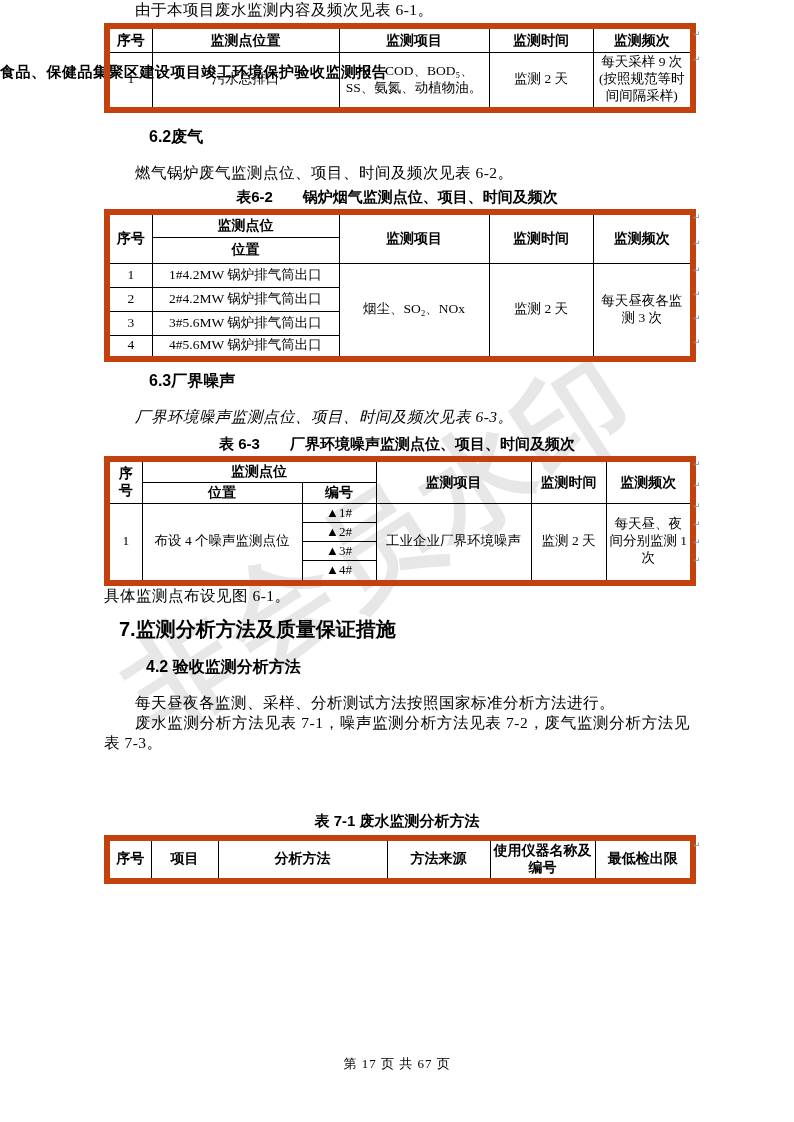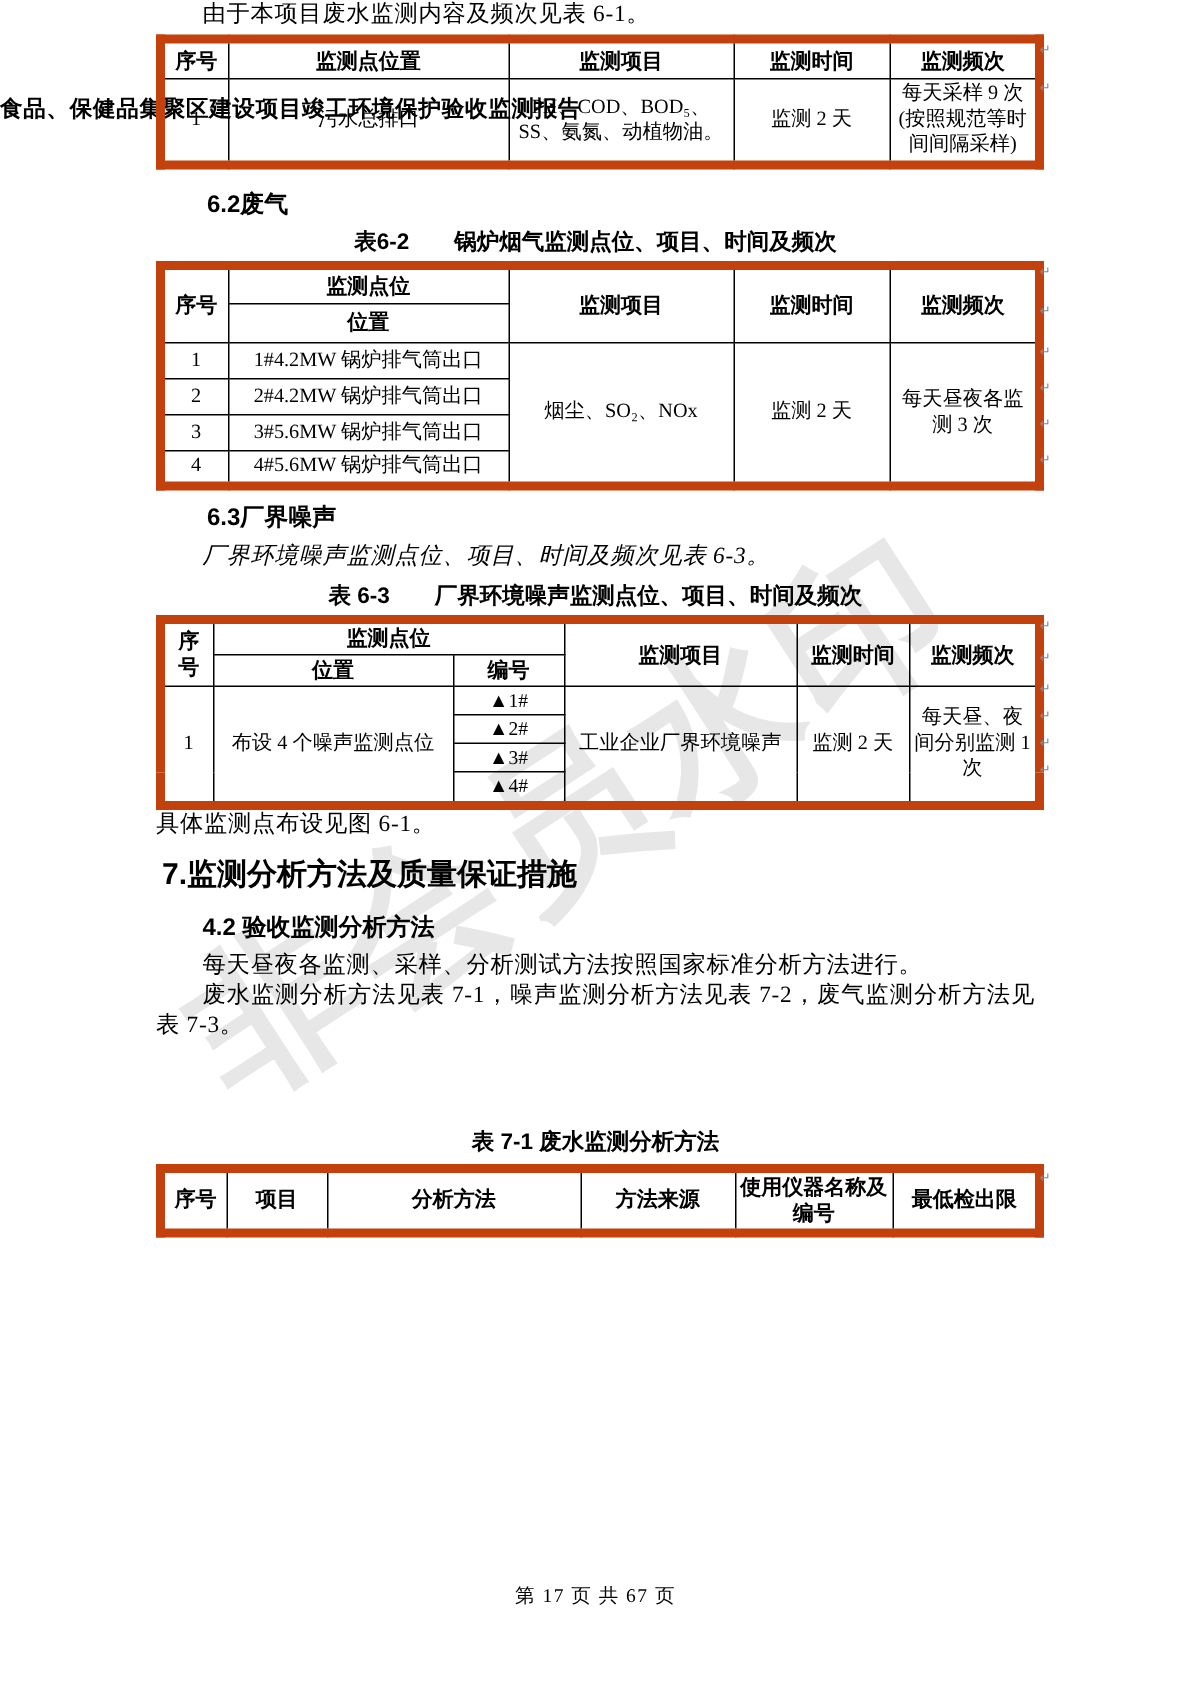--- a/index.html
+++ b/index.html
@@ -16,21 +16,21 @@
         font-size:13px;letter-spacing:1px;}
   .content{position:absolute;left:104px;top:0;width:586px;z-index:1;}
   p.body{margin:0;font-size:15.5px;line-height:20px;letter-spacing:.5px;}
   .ind{text-indent:2em;}
   .p1{margin-top:98px;}
   .p2{margin-top:9px;}
   .p3{margin-top:7px;font-style:italic;}
   .p4{margin-top:4px;}
   .p5{margin-top:18px;}
   .p6{margin-top:12px;line-height:33px;text-align:justify;}
-  .sec{margin:4px;font-family:"Liberation Sans","DejaVu Sans",sans-serif;font-weight:bold;
+  .sec{margin:15px;font-family:"Liberation Sans","DejaVu Sans",sans-serif;font-weight:bold;
         font-size:16px;line-height:22px;}
   .h62{margin-top:13px;padding-left:30px;}
   .h63{margin-top:8px;padding-left:30px;}
   .h7{margin-top:11px;font-size:20px;line-height:24px;}
   .h71{margin-top:13px;padding-left:27px;}
   .ttitle{margin:0;text-align:center;font-family:"Liberation Sans","DejaVu Sans",sans-serif;
         font-weight:bold;font-size:15px;line-height:20px;}
   .tt61{margin-top:20px;}
   .tt62{margin-top:4px;}
   .tt63{margin-top:7px;}
@@ -89,20 +89,21 @@
           <td>监测 2 天</td>
           <td>每天采样 9 次(按照规范等时间间隔采样)</td>
         </tr>
       </tbody>
         </table>
       <span class="rmark" style="top:7px">↵</span>
       <span class="rmark" style="top:32px">↵</span>
     </div>
 
     <p class="sec h62">6.2废气</p>
+    <p class="body ind p2">燃气锅炉废气监测点位、项目、时间及频次见表 6-2。</p>
 
     <p class="ttitle tt62">表6-2　　锅炉烟气监测点位、项目、时间及频次</p>
 
     <div class="twrap tw62">
       <table>
         <colgroup>
           <col style="width:45px">
             <col style="width:187px">
             <col style="width:150px">
           <col style="width:104px">

